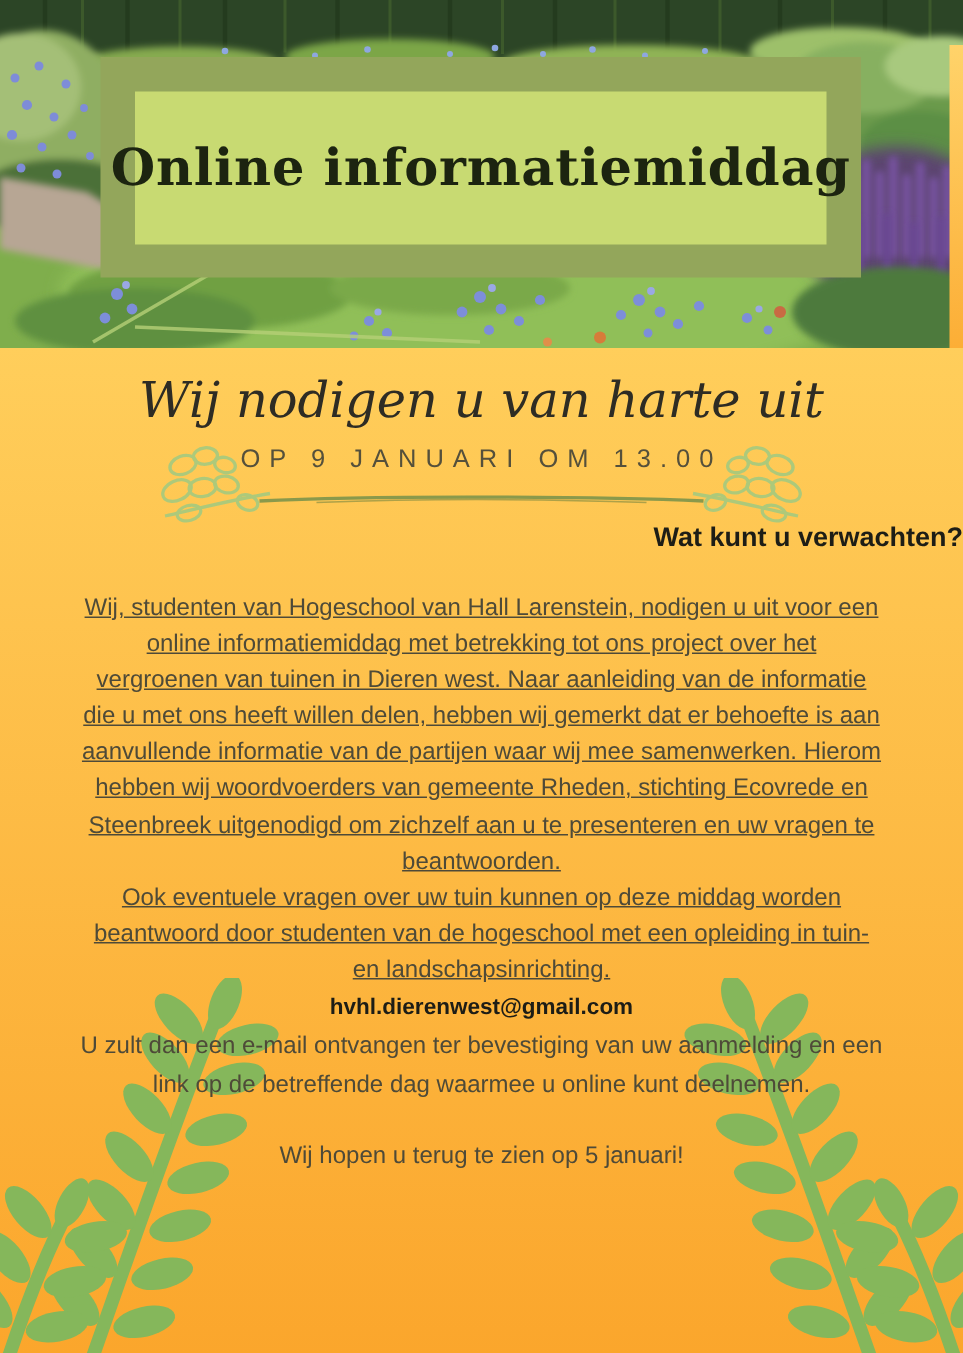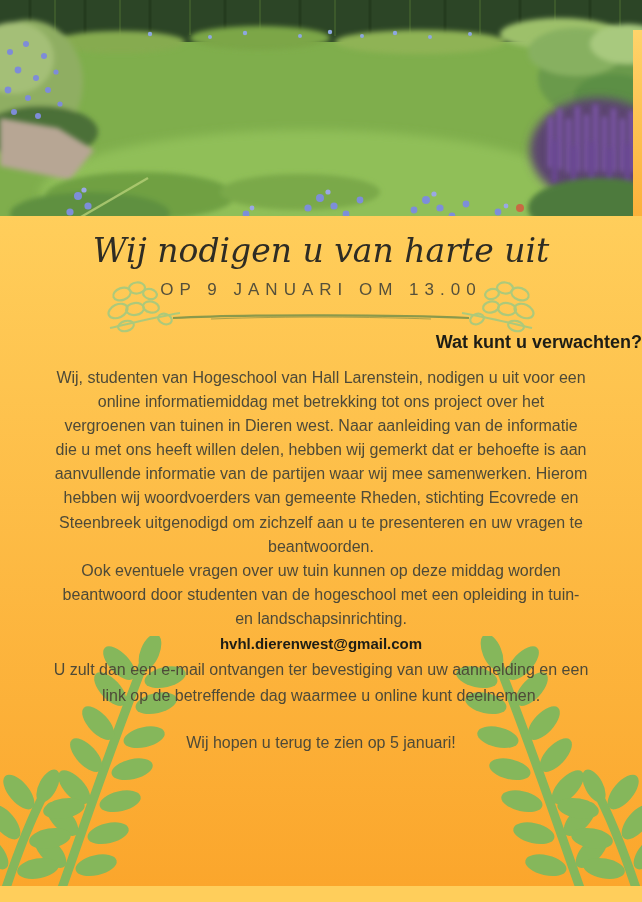--- a/index.html
+++ b/index.html
@@ -21,21 +21,21 @@
   .banner-inner{
     position:absolute;inset:23px 23px 22px 23px;background:#c8da72;
     display:flex;align-items:center;justify-content:center;
   }
   .banner-title{
     font-family:"DejaVu Serif",serif;font-weight:700;font-size:34px;
     color:#1c2410;letter-spacing:.5px;white-space:nowrap;
   }
   
   .content{
-    position:absolute;top:216px;left:0;width:642px;height:670px;
+    position:absolute;top:232px;left:0;width:642px;height:670px;
     background:linear-gradient(#ffce5b,#fba62c);
   }
   .text-stack{position:relative;z-index:2;width:642px;text-align:center;}
   .script-heading{
     padding-top:12px;font-family:"DejaVu Serif",serif;font-style:italic;
     font-weight:400;font-size:33px;line-height:46px;color:#2e2c24;
   }
   .date-line{
     margin-top:4px;font-size:17px;line-height:24px;letter-spacing:6px;
     color:#55503b;
@@ -47,21 +47,21 @@
   .sprig-right{left:460px;}
   .sub-heading{
     font-size:18px;line-height:24px;font-weight:700;color:#1d1d16;
   }
   .h-expect{margin-top:0;text-align:right;}
   .h-join{margin-top:9px;line-height:22px;}
   .body-text{
     width:620px;margin:0 auto;font-size:16px;color:#4e4a38;
     white-space:pre-line;
   }
-  .para-main{margin-top:12px;line-height:24.1px;}
+  .para-main{margin-top:24px;line-height:24.1px;text-decoration:underline;}
   .para-intro{margin-top:14px;line-height:26px;}
   .email-line{font-size:15px;line-height:26px;font-weight:700;color:#1d1d16;}
   .para-confirm{line-height:26px;}
   .closing-line{margin-top:22px;font-size:16px;line-height:24px;color:#4e4a38;}
   
   .branch{position:absolute;bottom:0;z-index:1;}
   .branch-left{left:0;}
   .branch-right{right:0;transform:scaleX(-1);}
 </style>
 </head>
@@ -215,20 +215,25 @@
         <line x1="62" y1="228" x2="148" y2="178"></line>
           <line x1="90" y1="218" x2="320" y2="228"></line>
       </g>
       <circle cx="400" cy="225" r="4" fill="#d77c3a"></circle>
       <circle cx="520" cy="208" r="4" fill="#c96a43"></circle>
       <circle cx="365" cy="228" r="3" fill="#e08f4a"></circle>
     </svg>
     <div class="photo-right-strip"></div>
   </div>
 
+  <div class="banner">
+    <div class="banner-inner">
+      <div class="banner-title">Online informatiemiddag</div>
+    </div>
+  </div>
 
   <div class="content">
 
     <svg class="branch branch-left" width="210" height="250" viewBox="0 0 210 250">
       <defs>
         <g id="lp" fill="#85b75b">
           <ellipse rx="21" ry="10" transform="translate(-24,-4) rotate(30)"></ellipse>
           <ellipse rx="21" ry="10" transform="translate(24,-4) rotate(-30)"></ellipse>
         </g>
       </defs>

